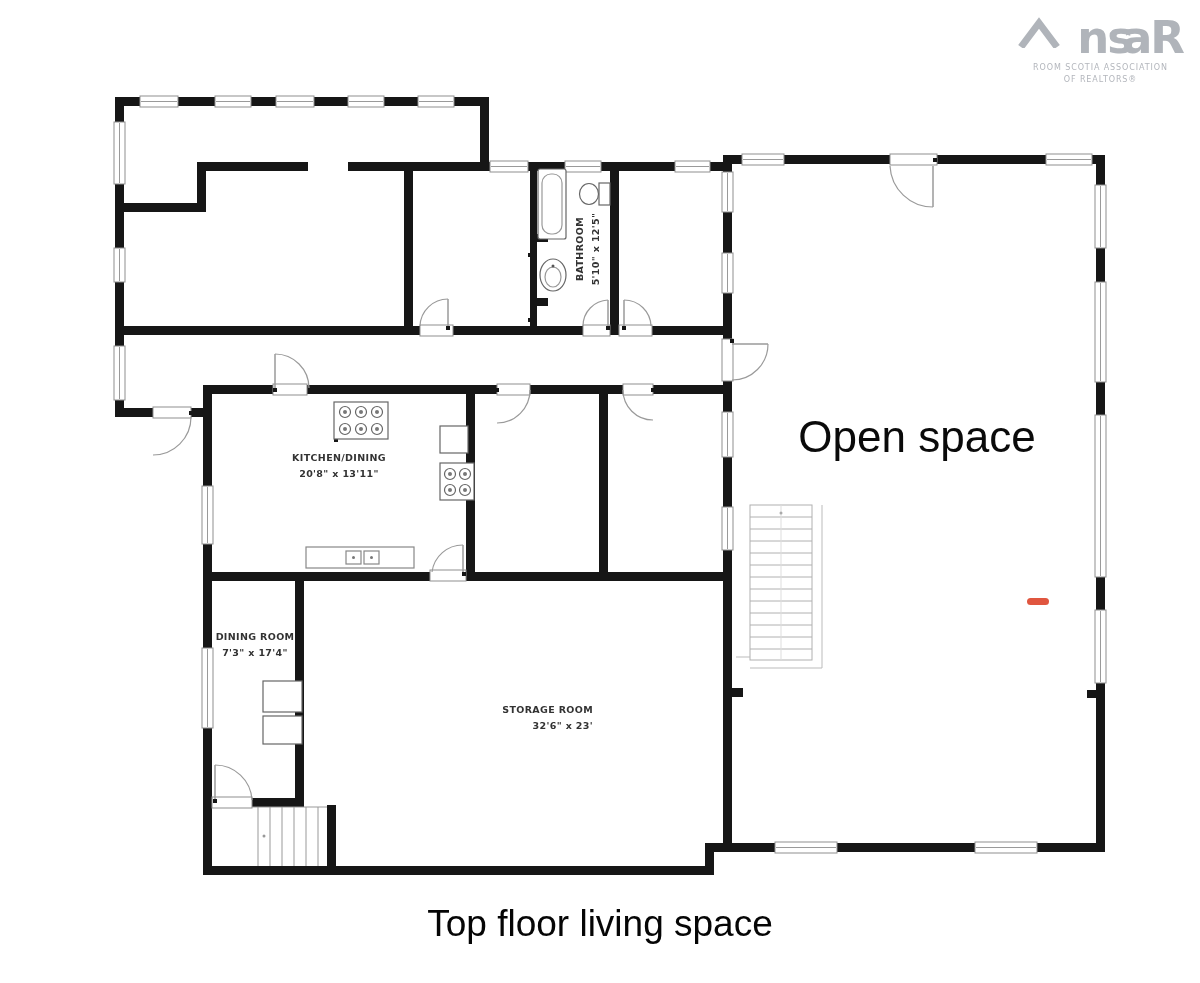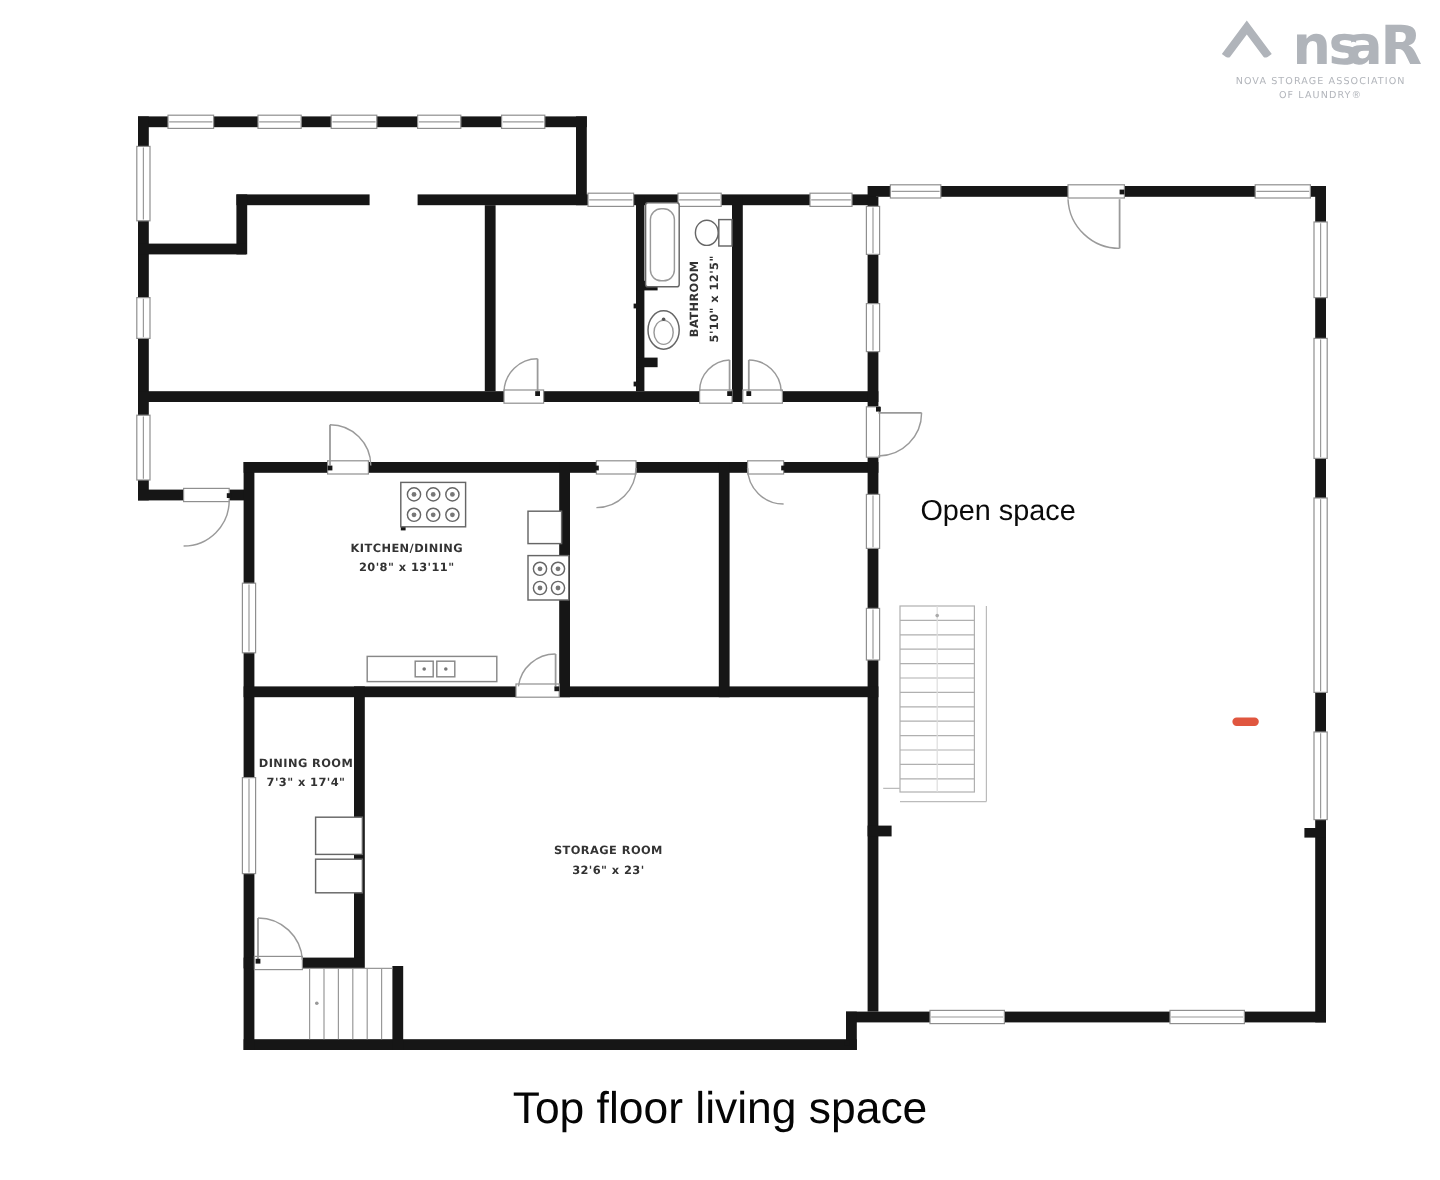--- a/index.html
+++ b/index.html
@@ -6,21 +6,21 @@
   body{width:1200px;height:983px;position:relative;overflow:hidden;
        font-family:"DejaVu Sans",sans-serif;}
   .plan-stage{position:absolute;inset:0;}
   svg{position:absolute;left:0;top:0;}
   .room-label{position:absolute;text-align:center;color:#333;
       font-size:9.5px;font-weight:700;letter-spacing:.35px;line-height:16px;
       font-family:"DejaVu Sans",sans-serif;white-space:nowrap;}
   .room-label .dims{font-weight:700;}
   .rotated{transform:rotate(-90deg);transform-origin:center center;}
   .open-space-label{position:absolute;font-family:"Liberation Sans",sans-serif;
-      font-size:24px;color:#0a0a0a;font-weight:400;text-align:left;}
+      font-size:44px;color:#0a0a0a;font-weight:400;text-align:center;}
   .caption{position:absolute;left:0;right:0;top:903px;text-align:center;
       font-family:"Liberation Sans",sans-serif;font-size:37px;color:#050505;}
   .logo{position:absolute;left:1018px;top:16px;width:165px;text-align:center;}
   .logo-row{display:flex;align-items:flex-end;justify-content:flex-end;
       font-weight:700;font-size:45px;line-height:44px;letter-spacing:-2px;
       color:#b0b4ba;font-family:"DejaVu Sans",sans-serif;}
   .logo-roof{margin:0 -5px 14px -5px;}
   .logo-tag{font-size:8px;letter-spacing:.9px;color:#b3b6bc;line-height:12px;
       font-family:"DejaVu Sans",sans-serif;margin-top:2px;}
 </style>
@@ -264,35 +264,35 @@
   <div class="room-label" style="left:239px;top:450px;width:200px;">
     <div>KITCHEN/DINING</div>
     <div class="dims">20'8" x 13'11"</div>
   </div>
 
   <div class="room-label" style="left:155px;top:629px;width:200px;">
     <div>DINING ROOM</div>
     <div class="dims">7'3" x 17'4"</div>
   </div>
 
-  <div class="room-label" style="left:407px;top:702px;width:200px;">
+  <div class="room-label" style="left:393px;top:702px;width:200px;text-align:right;">
     <div>STORAGE ROOM</div>
     <div class="dims">32'6" x 23'</div>
   </div>
 
   <div class="open-space-label" style="left:767px;top:412px;width:300px;">Open space</div>
 
   <div class="logo">
     <div class="logo-row">
       <span>ns</span>
       <span class="logo-roof">
         <svg width="42" height="32" viewBox="0 0 42 32">
           <path d="M3 31 L21 7 L39 31" fill="none" stroke="#b0b4ba" stroke-width="7"></path>
         </svg>
       </span>
       <span>aR</span>
     </div>
-    <div class="logo-tag">NOVA STORAGE ASSOCIATION</div>
-    <div class="logo-tag" style="margin-top:0;">OF LAUNDRY®</div>
+    <div class="logo-tag">ROOM SCOTIA ASSOCIATION</div>
+    <div class="logo-tag" style="margin-top:0;">OF REALTORS®</div>
   </div>
 
   <div class="caption">Top floor living space</div>
 </div>
 
 </body></html>

